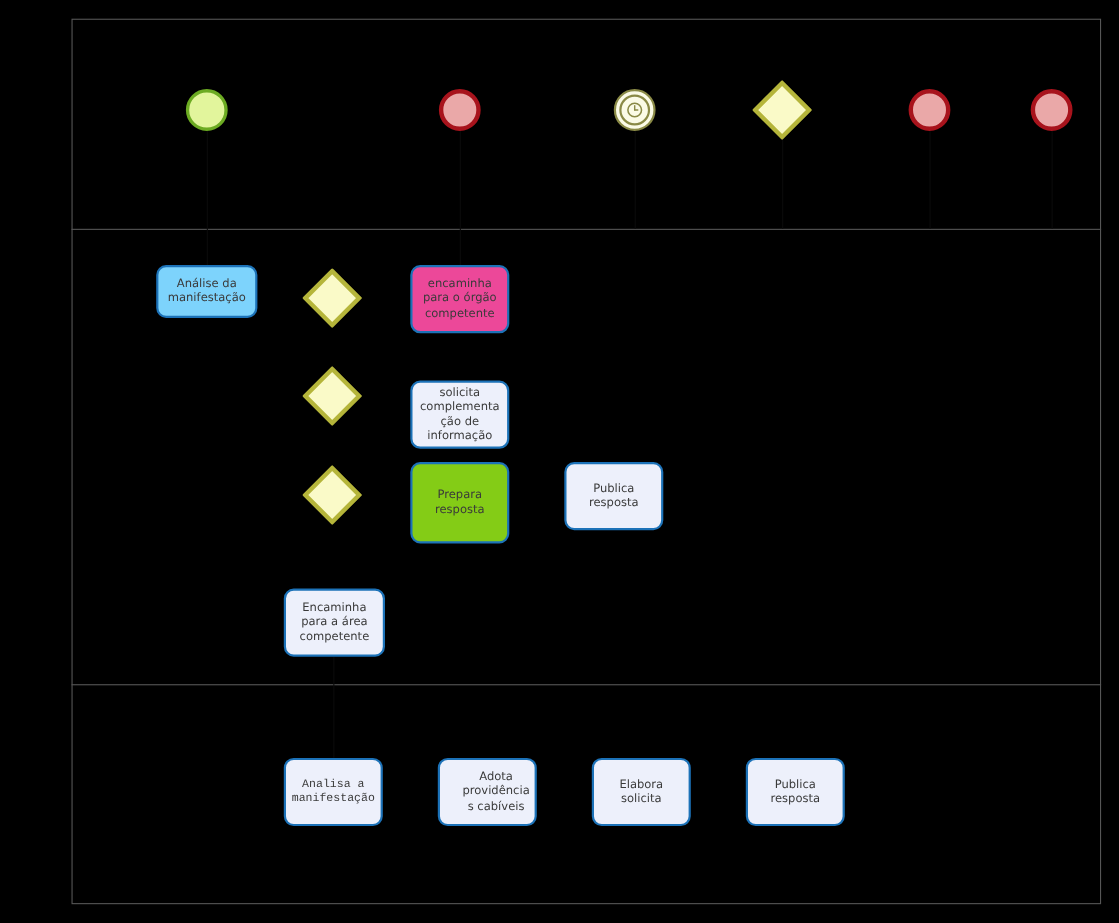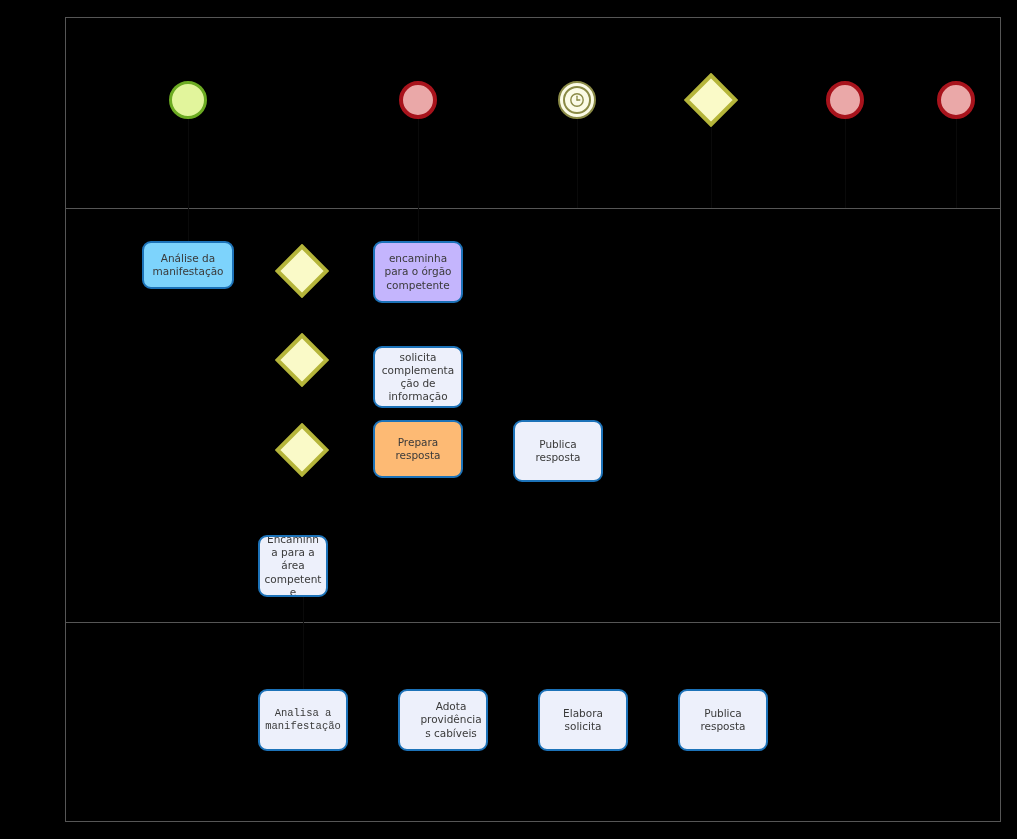--- a/index.html
+++ b/index.html
@@ -149,33 +149,33 @@
         </svg></div>
       <div class="gateway" style="left: 275px; top: 423px; width: 54px; height: 54px;"><svg width="54" height="54" viewBox="0 0 54 54">
           <polygon points="27,2.5 51.5,27 27,51.5 2.5,27" fill="#fafac8" stroke="#b5b53a" stroke-width="4" stroke-linejoin="miter"></polygon>
         </svg></div>
     </div>
 
   <div id="tasks-layer">
       <div class="task" style="left: 142px; top: 241px; width: 92px; height: 48px; background: #7dd3fc; border-color: rgb(28, 114, 184); color: rgb(58, 58, 58);">
         <span>Análise da manifestação</span>
       </div>
-      <div class="task" style="left: 373px; top: 241px; width: 90px; height: 62px; background: #c4b5fd; border-color: rgb(28, 114, 184); color: rgb(58, 58, 58);">
+      <div class="task" style="left: 373px; top: 241px; width: 90px; height: 62px; background: #ec4899; border-color: rgb(28, 114, 184); color: rgb(58, 58, 58);">
         <span>encaminha para o órgão competente</span>
       </div>
       <div class="task" style="left: 373px; top: 330px; width: 90px; height: 62px; background: rgb(237, 240, 251); border-color: rgb(28, 114, 184); color: rgb(58, 58, 58); margin-top: 16px;">
         <span>solicita complementação de informação</span>
       </div>
-      <div class="task" style="left: 373px; top: 420px; width: 90px; height: 58px; background: #fdba74; border-color: rgb(28, 114, 184); color: rgb(58, 58, 58);">
+      <div class="task" style="left: 373px; top: 420px; width: 90px; height: 74px; background: #84cc16; border-color: rgb(28, 114, 184); color: rgb(58, 58, 58);">
         <span>Prepara resposta</span>
       </div>
       <div class="task" style="left: 513px; top: 420px; width: 90px; height: 62px; background: rgb(237, 240, 251); border-color: rgb(28, 114, 184); color: rgb(58, 58, 58);">
         <span>Publica resposta</span>
       </div>
-      <div class="task" style="left: 258px; top: 535px; width: 70px; height: 62px; background: rgb(237, 240, 251); border-color: rgb(28, 114, 184); color: rgb(58, 58, 58); justify-content: flex-end;">
+      <div class="task" style="left: 258px; top: 535px; width: 92px; height: 62px; background: rgb(237, 240, 251); border-color: rgb(28, 114, 184); color: rgb(58, 58, 58); justify-content: flex-end;">
         <span>Encaminha para a área competente</span>
       </div>
       <div class="task" style="left: 258px; top: 689px; width: 90px; height: 62px; background: rgb(237, 240, 251); border-color: rgb(28, 114, 184); color: rgb(58, 58, 58); font-family: Liberation Mono, monospace;">
         <span>Analisa a manifestação</span>
       </div>
       <div class="task" style="left: 398px; top: 689px; width: 90px; height: 62px; background: rgb(237, 240, 251); border-color: rgb(28, 114, 184); color: rgb(58, 58, 58); padding-left: 20px;">
         <span>Adota providências cabíveis</span>
       </div>
       <div class="task" style="left: 538px; top: 689px; width: 90px; height: 62px; background: rgb(237, 240, 251); border-color: rgb(28, 114, 184); color: rgb(58, 58, 58);">
         <span>Elabora solicita</span>

